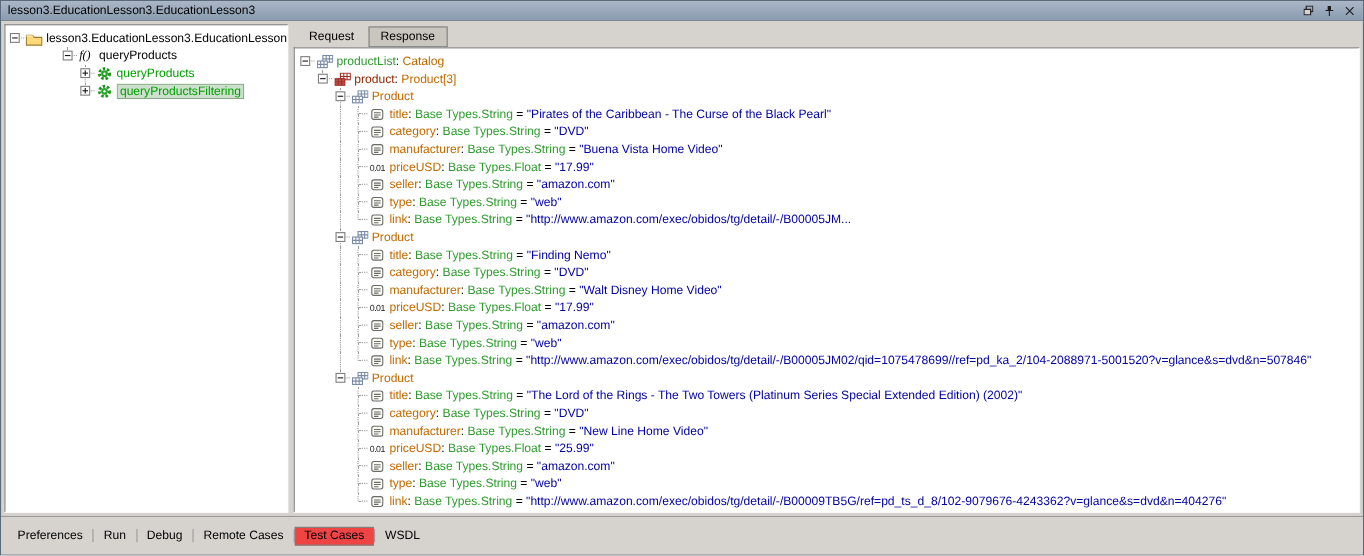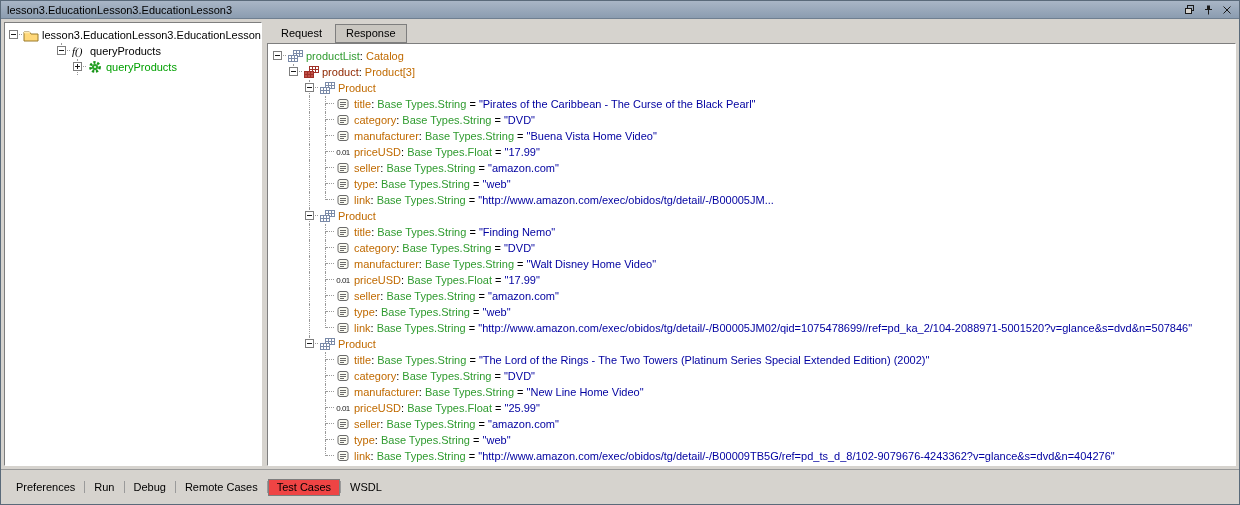--- a/index.html
+++ b/index.html
@@ -87,20 +87,25 @@
           <div class="trow"><div class="cell"><i class="hz"></i><i class="box minus"></i></div><span class="icon"><svg width="16" height="13" viewBox="0 0 16 13">
                 <path d="M1 3h5.5l1.5 2H15v7H1z" fill="#ffd87a" stroke="#9a7a2a"></path>
                 <path d="M1 3h5.5l1 1.3H1z" fill="#ffeab0"></path>
               </svg></span><span class="seg c-plain">lesson3.EducationLesson3.EducationLesson3</span></div>
           <div class="trow"><div class="cell"></div><div class="cell"></div><div class="cell"></div><div class="cell"><i class="vt"></i><i class="hz"></i><i class="box minus"></i></div><span class="icon fn">f()</span><span class="seg c-plain">queryProducts</span></div>
           <div class="trow"><div class="cell"></div><div class="cell"></div><div class="cell"></div><div class="cell"></div><div class="cell"><i class="vt"></i><i class="vb"></i><i class="hz"></i><i class="box plus"></i></div><span class="icon"><svg width="14" height="14" viewBox="0 0 14 14">
                 <circle cx="7" cy="7" r="4.6" fill="none" stroke="#189518" stroke-width="2.6" stroke-dasharray="2.2 1.7"></circle>
                 <circle cx="7" cy="7" r="3.1" fill="#2aa52a"></circle>
                 <circle cx="7" cy="7" r="1.1" fill="#eaffea"></circle>
               </svg></span><span class="seg c-opgreen">queryProducts</span></div>
+          <div class="trow"><div class="cell"></div><div class="cell"></div><div class="cell"></div><div class="cell"></div><div class="cell"><i class="vt"></i><i class="hz"></i><i class="box plus"></i></div><span class="icon"><svg width="14" height="14" viewBox="0 0 14 14">
+                <circle cx="7" cy="7" r="4.6" fill="none" stroke="#189518" stroke-width="2.6" stroke-dasharray="2.2 1.7"></circle>
+                <circle cx="7" cy="7" r="3.1" fill="#2aa52a"></circle>
+                <circle cx="7" cy="7" r="1.1" fill="#eaffea"></circle>
+              </svg></span><span class="seg c-opgreen sel">queryProductsFiltering</span></div>
         </div>
     </div>
     <div class="splitter"></div>
     <div class="right-panel">
       <div class="tabstrip">
         <div class="tab">Request</div>
         <div class="tab active">Response</div>
       </div>
       <div class="rcontent panel-sunken">
         <div>

